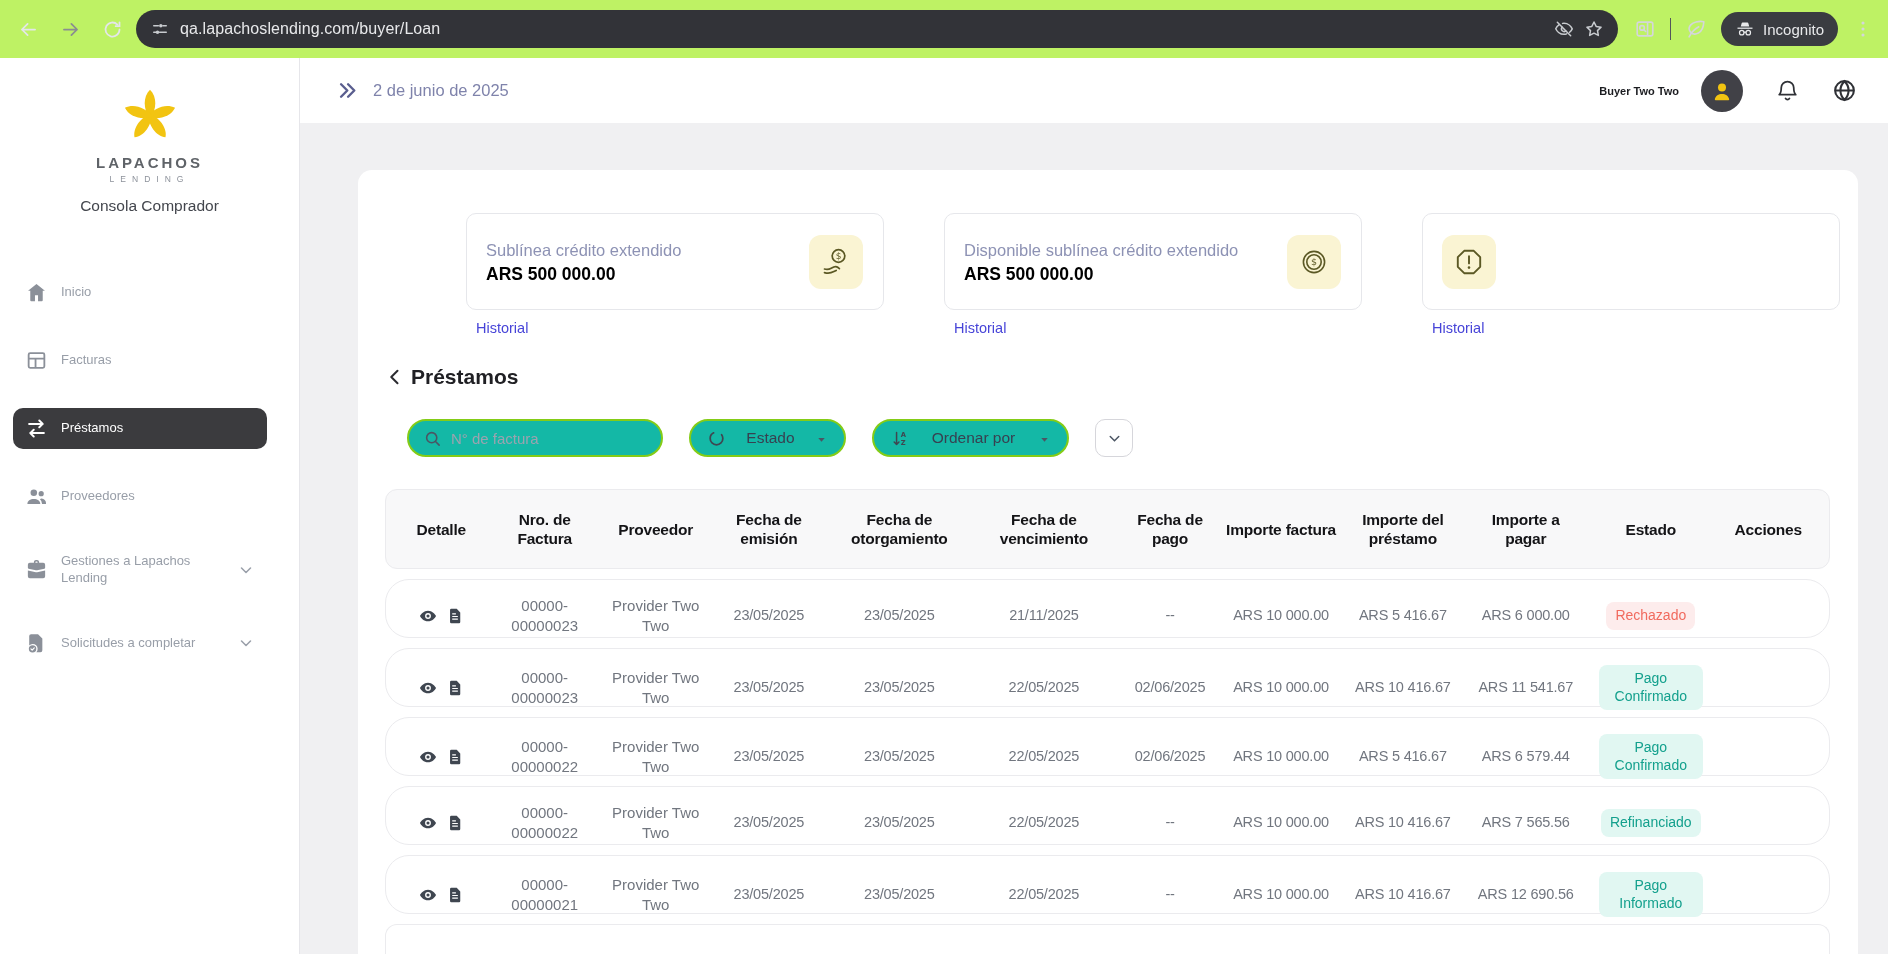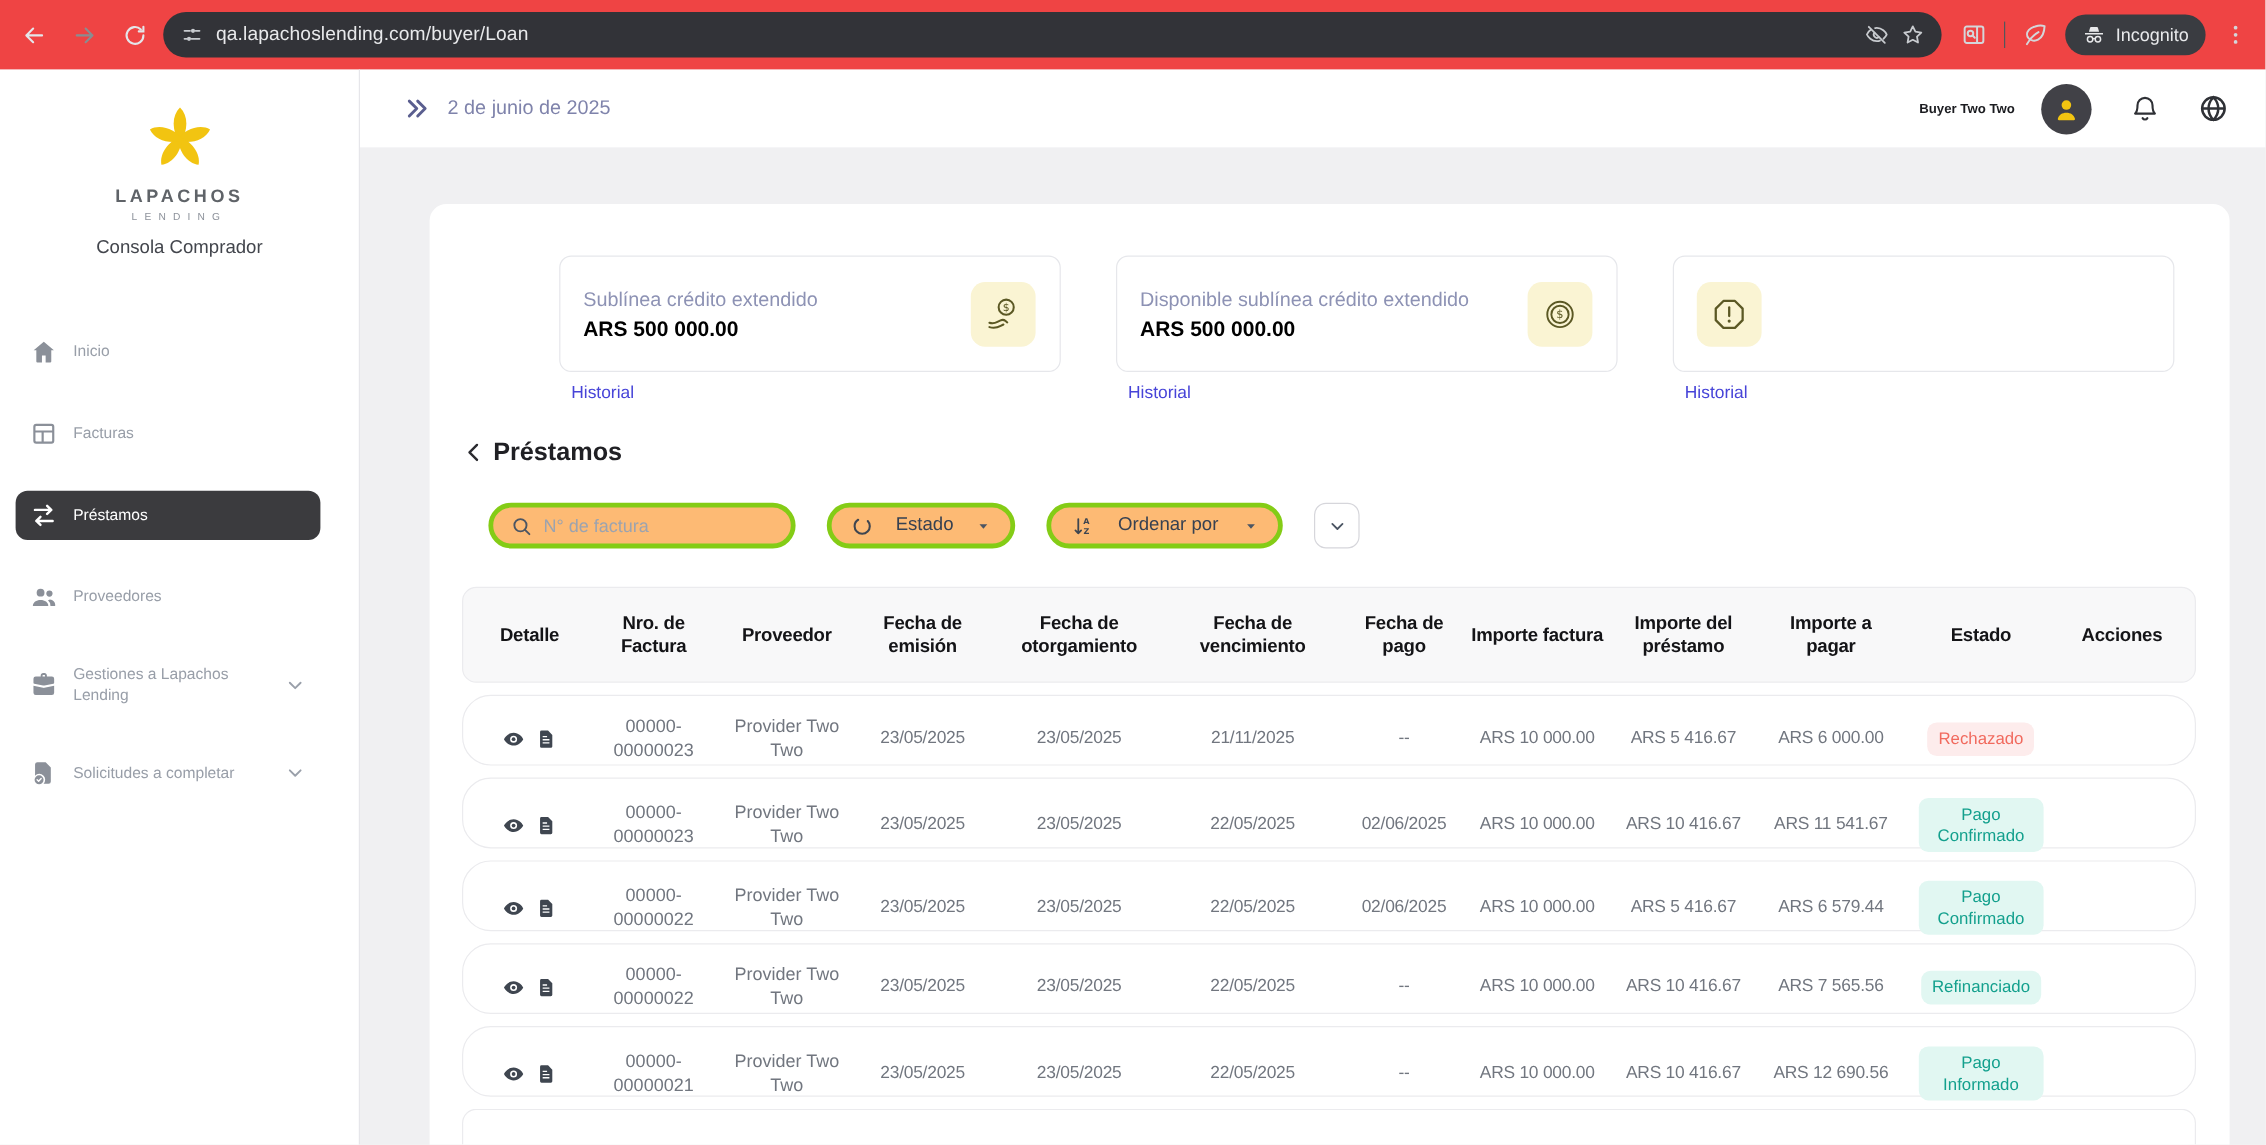--- a/index.html
+++ b/index.html
@@ -1,19 +1,19 @@
 <!DOCTYPE html>
 <html><head>
 <meta charset="utf-8">
 <style>
   * { box-sizing: border-box; margin: 0; padding: 0; }
   html,body { width:1888px; height:954px; overflow:hidden; font-family:"Liberation Sans",sans-serif; background:#F0F0F2; }
 
   
-  .browser-bar { height:58px; background:#ef4444; display:flex; align-items:center; padding:0 14px 0 10px; gap:6px; }
+  .browser-bar { height:58px; background:#bef264; display:flex; align-items:center; padding:0 14px 0 10px; gap:6px; }
   .bicon { width:36px; height:36px; border-radius:50%; display:flex; align-items:center; justify-content:center; color:#E4E6EA; flex:0 0 auto; }
   .bicon svg { width:21px; height:21px; }
   .bicon.dim { color:#8A8D91; }
   .url-pill { flex:1 1 auto; height:38px; background:#323338; border-radius:19px; display:flex; align-items:center; padding:0 14px; gap:10px; min-width:0; }
   .url-pill .ic { width:20px; height:20px; color:#C8CBCF; flex:0 0 auto; }
   .url-pill .ic svg { width:20px; height:20px; }
   .url-text { color:#E8E9EB; font-size:16px; letter-spacing:0.1px; flex:1 1 auto; white-space:nowrap; overflow:hidden; }
   .chrome-right { display:flex; align-items:center; gap:14px; flex:0 0 auto; margin-left:10px; }
   .chrome-right .ic { width:22px; height:22px; color:#D4D6DA; }
   .chrome-right .ic svg { width:22px; height:22px; }
@@ -49,35 +49,35 @@
   .user-name { font-size:11px; font-weight:bold; color:#1B1C20; margin-right:8px; }
   .avatar { width:42px; height:42px; border-radius:50%; background:#414147; display:flex; align-items:center; justify-content:center; }
   .avatar svg { width:26px; height:26px; color:#F2C411; }
   .top-ic { width:25px; height:25px; color:#2F3136; margin-left:18px; }
   .top-ic svg { width:25px; height:25px; }
 
   .content { flex:1 1 auto; background:#F0F0F2; padding:47px 30px 0 58px; overflow:hidden; }
   .panel { background:#FFFFFF; border-radius:14px; padding:43px 28px 40px 27px; min-height:900px; }
 
   
-  .stats-row { display:flex; gap:46px; margin-left:45px;padding-left:36px; }
+  .stats-row { display:flex; gap:60px; margin-left:45px;padding-left:36px; }
   .stat-wrap { width:418px; flex:0 0 auto; }
   .stat-card { border:1px solid #E6E7EB; border-radius:10px; height:97px; display:flex; align-items:center; justify-content:space-between; padding:12px 20px 12px 19px; }
   .stat-title { font-size:16.5px; color:#8D92B4; line-height:1.35; }
   .stat-value { font-size:17.5px; font-weight:bold; color:#000000; margin-top:3px; }
   .stat-ic { width:54px; height:54px; border-radius:12px; background:#FAF4D3; color:#5B5824; display:flex; align-items:center; justify-content:center; flex:0 0 auto; }
   .stat-ic svg { width:32px; height:32px; }
   .historial { display:inline-block; margin:10px 0 0 10px; font-size:14.5px; color:#4744D8; cursor:pointer; text-decoration:none; }
 
   
   .section-title { display:flex; align-items:center; gap:6px; margin-top:28px; font-size:21px; font-weight:bold; color:#202024; }
   .section-title .ic { width:20px; height:20px; color:#2B2B30; }
   .section-title .ic svg { width:20px; height:20px; }
   .filters { display:flex; align-items:center; gap:26px; margin-top:30px; margin-left:22px; }
-  .pill { height:38px; border:4px solid #84cc16; border-radius:19px; display:flex; align-items:center; background:#fdba74; }
+  .pill { height:38px; border:2px solid #84cc16; border-radius:19px; display:flex; align-items:center; background:#14b8a6; }
   .search-pill { width:256px; padding:0 14px; gap:9px; }
   .search-pill .ic { width:19px; height:19px; color:#4B5563; flex:0 0 auto; }
   .search-pill .ic svg { width:19px; height:19px; }
   .search-pill input { border:none; outline:none; font-size:15px; color:#374151; width:100%; font-family:"Liberation Sans",sans-serif; background:transparent; }
   .search-pill input::placeholder { color:#9CA3AF; }
   .dd-pill { padding:0 16px; gap:12px; cursor:pointer; }
   .dd-pill.estado { width:157px; }
   .dd-pill.ordenar { width:197px; }
   .dd-pill .ic { width:19px; height:19px; color:#3F4650; flex:0 0 auto; }
   .dd-pill .ic svg { width:19px; height:19px; }

